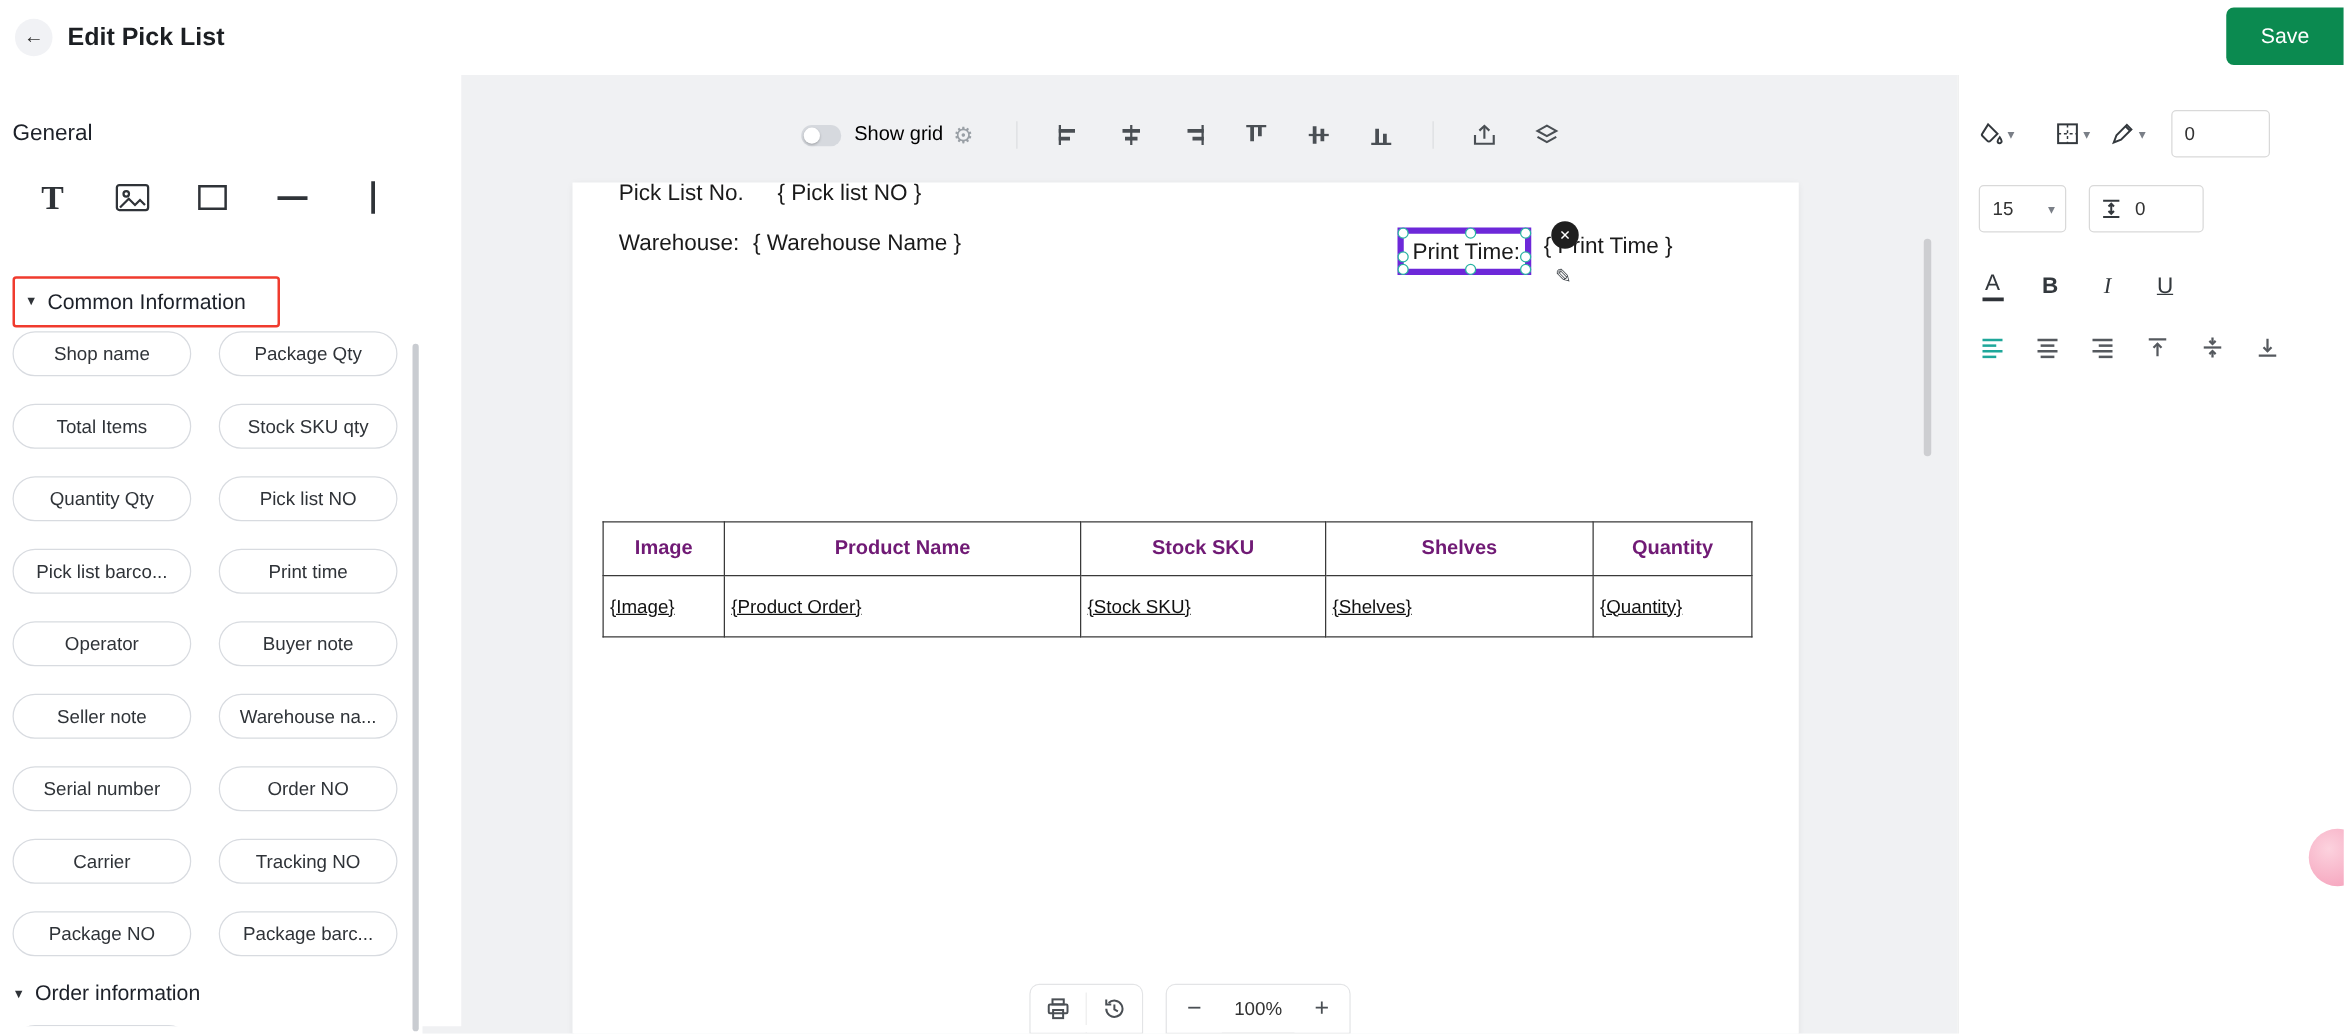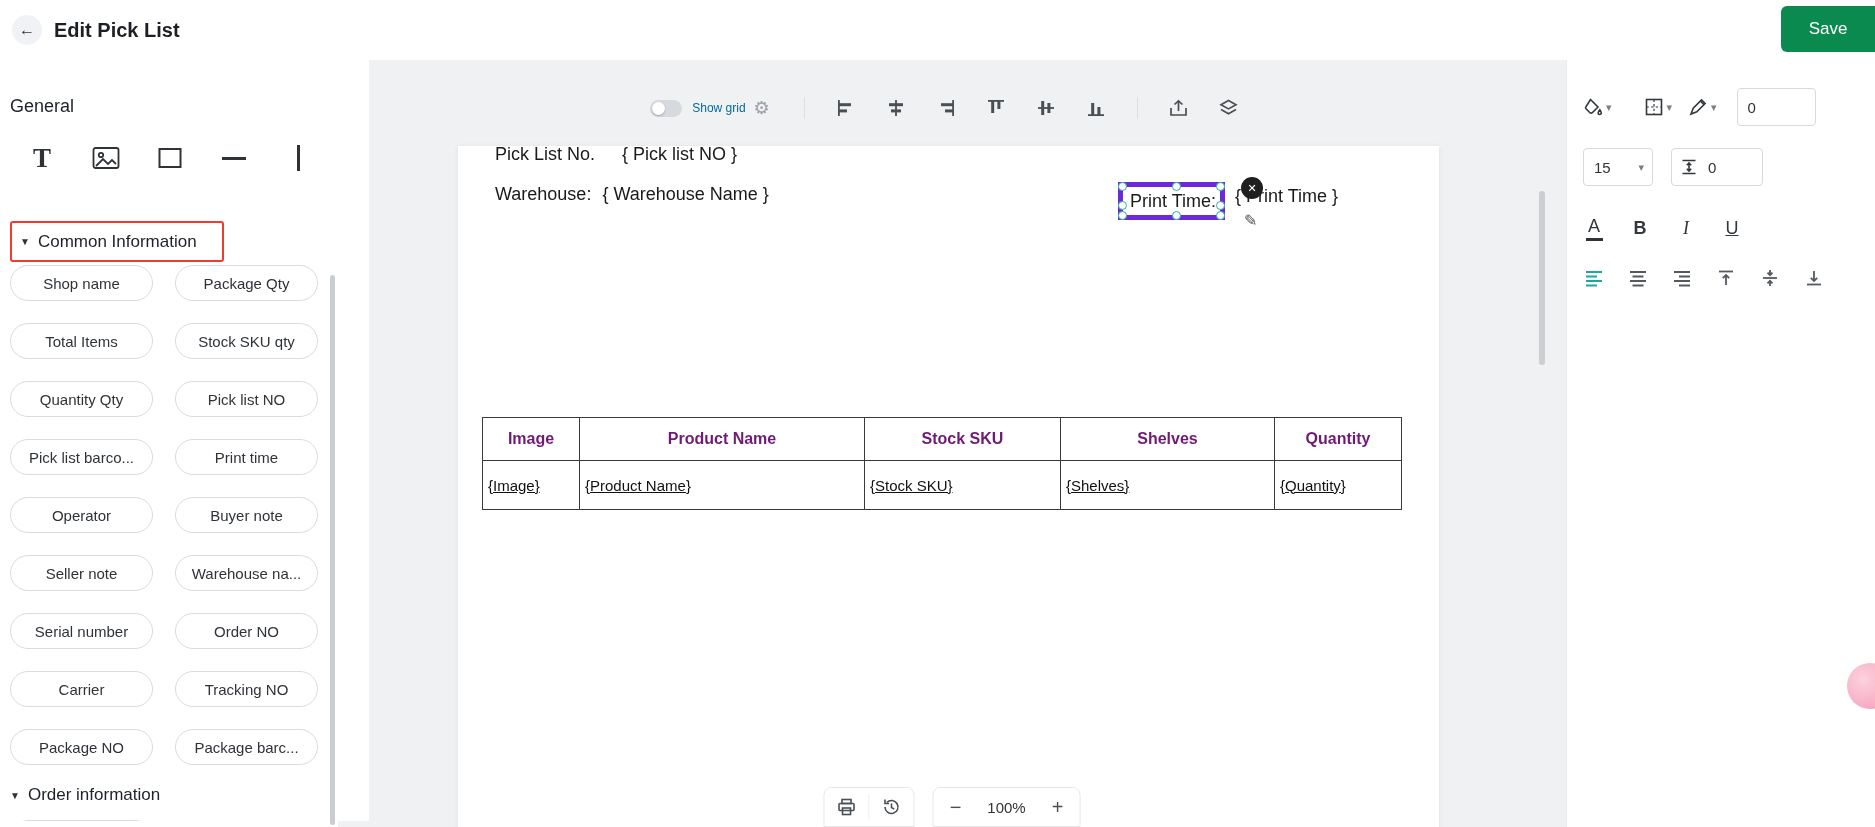--- a/index.html
+++ b/index.html
@@ -43,21 +43,21 @@
   .order-grid { margin-top:13px; }
 
   
   .canvas-area { position:absolute; top:60px; left:338px; width:1228px; bottom:0;
                  background:#f0f1f3; overflow:hidden; }
   .canvas-toolbar { position:absolute; top:30px; left:0; width:100%; height:36px;
                     display:flex; align-items:center; justify-content:center; gap:0; }
   .toggle { width:32px; height:17px; border-radius:9px; background:#d6d9de; position:relative; cursor:pointer; }
   .toggle .knob { position:absolute; left:2px; top:2px; width:13px; height:13px; border-radius:50%;
                   background:#fff; box-shadow:0 1px 2px rgba(0,0,0,.25); }
-  .showgrid-label { font-size:12px; color:#0369a1; margin:0 8px 0 10px; }
+  .showgrid-label { font-size:16px; color:#000000; margin:0 8px 0 10px; }
   .gear { font-size:18px; color:#9aa0a6; margin-right:18px; cursor:pointer; }
   .vdiv { width:1px; height:22px; background:#dcdee1; margin:0 16px; }
   .tb-btn { width:24px; height:24px; border:none; background:transparent; color:#4a4f54;
             display:flex; align-items:center; justify-content:center; cursor:pointer; margin:0 13px; padding:0; }
 
   .doc-page { position:absolute; top:86px; left:120px; width:981px; height:741px; background:#fff;
               box-shadow:0 1px 6px rgba(0,0,0,.07); }
   .doc-text { position:absolute; font-size:18px; color:#1a1a1a; white-space:nowrap; }
 
   .selection { position:absolute; left:660px; top:36px; width:107px; height:38px;
@@ -315,21 +315,21 @@
             <th>Image</th>
             <th>Product Name</th>
             <th>Stock SKU</th>
             <th>Shelves</th>
             <th>Quantity</th>
           </tr>
         </thead>
         <tbody>
           <tr>
             <td>{Image}</td>
-            <td>{Product Name}</td>
+            <td>{Product Order}</td>
             <td>{Stock SKU}</td>
             <td>{Shelves}</td>
             <td>{Quantity}</td>
           </tr>
         </tbody>
       </table>
     </div>
 
     <div class="zoom-bar">
       <div class="zbox">

